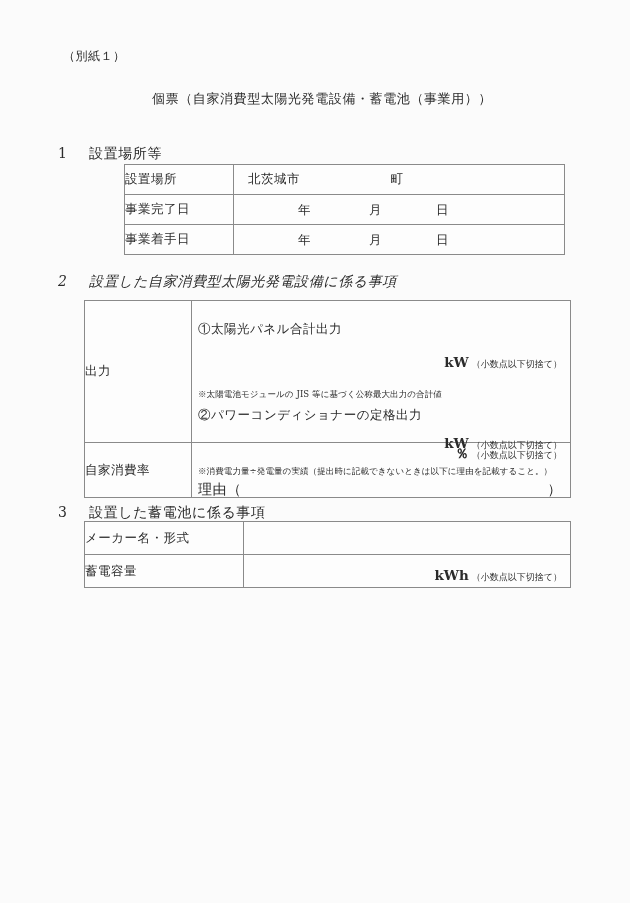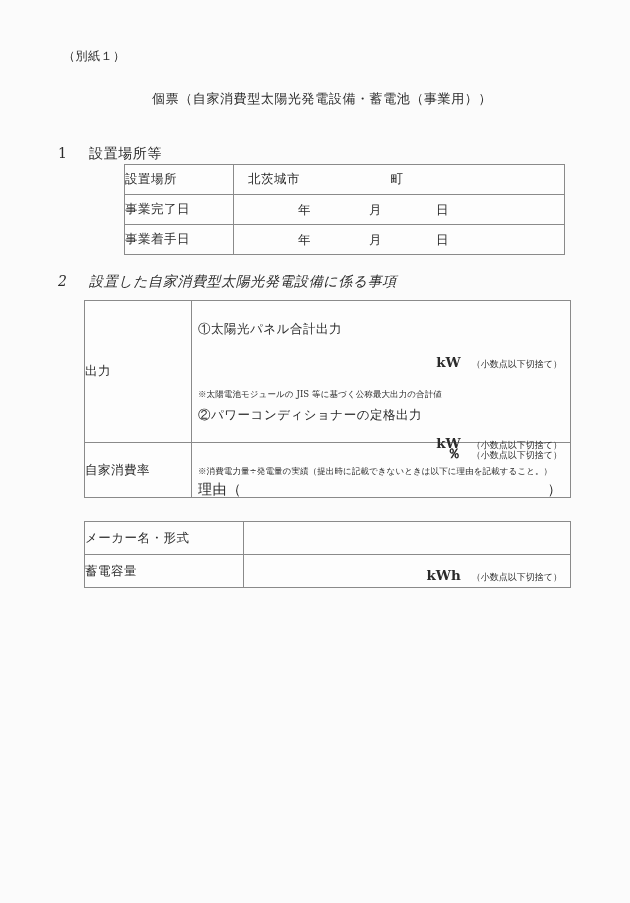--- a/index.html
+++ b/index.html
@@ -122,21 +122,21 @@
   }
   .unit {
     font-family: "DejaVu Serif", serif;
     font-weight: bold;
     font-size: 13.5px;
     letter-spacing: 0;
   }
   .unit-note {
     font-size: 9px;
     letter-spacing: 0;
-    margin-left: 11px;
+    margin-left: 3px;
   }
   .item-line {
     padding-left: 6px;
     white-space: nowrap;
   }
   .small-note {
     font-size: 8.5px;
     letter-spacing: 0.1px;
     padding-left: 6px;
     white-space: nowrap;
@@ -249,20 +249,24 @@
             <div class="reason-line" style="margin-top:3px;">
               <span>理由（</span>
               <span class="close">）</span>
             </div>
           </div>
         </td>
       </tr>
     </tbody>
   </table>
 
+  <div class="sec-head" id="sec3-head">
+    <span class="num">3</span>
+    <span>設置した蓄電池に係る事項</span>
+  </div>
 
   <table class="form" id="table3">
     <tbody>
       <tr>
         <td class="c1 lbl">メーカー名・形式</td>
         <td></td>
       </tr>
       <tr>
         <td class="c1 lbl">蓄電容量</td>
         <td>

